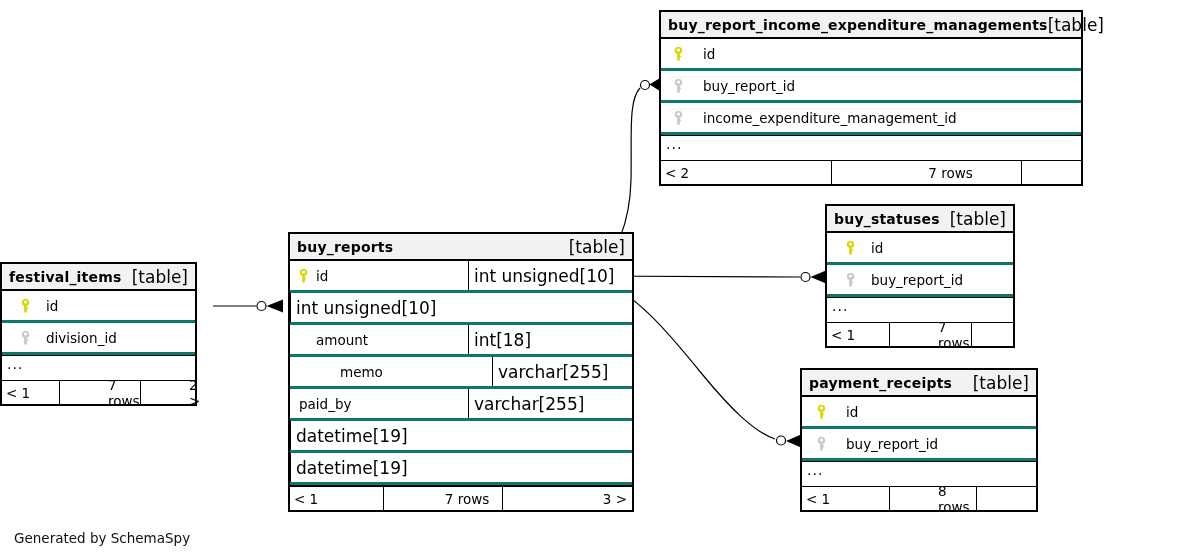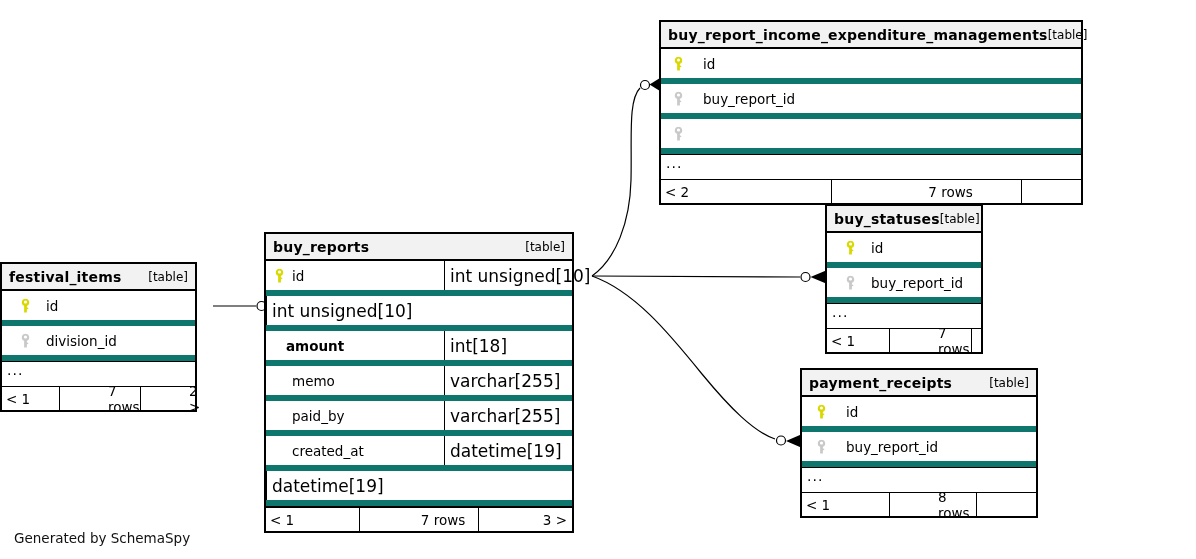--- a/index.html
+++ b/index.html
@@ -12,23 +12,23 @@
   .tbl{
     position:absolute;background:#fff;border:2px solid #000;
     box-sizing:border-box;font-size:13.5px;
   }
   .tbl-header{
     height:25px;background:#f2f2f2;border-bottom:2px solid #000;
     display:flex;align-items:center;justify-content:space-between;
     padding:0 7px;
   }
   .tbl-title{font-weight:bold;font-size:14px;letter-spacing:0.2px;}
-  .tbl-tag{font-size:12px;}
+  .tbl-tag{font-size:17px;}
   .col-row{
-    height:29px;border-bottom:6px solid #0f766e;display:flex;align-items:stretch;
+    height:29px;border-bottom:3px solid #0f766e;display:flex;align-items:stretch;
     position:relative;
   }
   .col-row:last-of-type{border-bottom:none;}
   .name-cell{display:flex;align-items:center;position:relative;flex:1;}
   .type-cell{
     border-left:1px solid #000;display:flex;align-items:center;
     padding-left:5px;font-size:17px;white-space:nowrap;
   }
   .key-ico{position:absolute;top:50%;transform:translateY(-50%);line-height:0;}
   .col-name{white-space:nowrap;}
@@ -70,21 +70,21 @@
     </g>
 
     <g>
       <path d="M 592 276 C 634 291 668 332 702 374 C 730 408 754 432 775 439" fill="none" stroke="#000" stroke-width="1.2"></path>
       <circle cx="781" cy="440.5" r="4.5" fill="#fff" stroke="#000" stroke-width="1.2"></circle>
       <polygon points="786,441 801,434.5 801,447.5" fill="#000"></polygon>
     </g>
   </svg>
 
   <div id="tables">
-      <div class="tbl" style="left: 659px; top: 20px; width: 424px;">
+      <div class="tbl" style="left: 659px; top: 10px; width: 424px;">
         <div class="tbl-header">
           <span class="tbl-title">buy_report_income_expenditure_managements</span>
           <span class="tbl-tag">[table]</span>
         </div>
         <div class="col-row">
           <div class="name-cell">
             <span class="key-ico" style="left: 12px;"><svg viewBox="0 0 12 16" width="11" height="15">
                 <path fill-rule="evenodd" d="M6 0a4 4 0 0 1 1.5 7.72V9.4l1.9 1.05-1.9 1.35V15h-3V7.72A4 4 0 0 1 6 0zm0 1.9a1.75 1.75 0 1 0 0 3.5 1.75 1.75 0 0 0 0-3.5z" fill="#d9d900"></path>
               </svg></span>
             <span class="col-name" style="margin-left: 42px;">id</span>
@@ -96,30 +96,31 @@
                 <path fill-rule="evenodd" d="M6 0a4 4 0 0 1 1.5 7.72V9.4l1.9 1.05-1.9 1.35V15h-3V7.72A4 4 0 0 1 6 0zm0 1.9a1.75 1.75 0 1 0 0 3.5 1.75 1.75 0 0 0 0-3.5z" fill="#c9c9c9"></path>
               </svg></span>
             <span class="col-name" style="margin-left: 42px;">buy_report_id</span>
           </div>
         </div>
         <div class="col-row">
           <div class="name-cell">
             <span class="key-ico" style="left: 12px;"><svg viewBox="0 0 12 16" width="11" height="15">
                 <path fill-rule="evenodd" d="M6 0a4 4 0 0 1 1.5 7.72V9.4l1.9 1.05-1.9 1.35V15h-3V7.72A4 4 0 0 1 6 0zm0 1.9a1.75 1.75 0 1 0 0 3.5 1.75 1.75 0 0 0 0-3.5z" fill="#c9c9c9"></path>
               </svg></span>
+            <span class="col-name" style="margin-left: 42px;">income_expenditure_management_id</span>
           </div>
         </div>
         <div class="ell-row">...</div>
         <div class="tbl-footer">
           <div class="f-cell f-left" style="flex: 0 0 170px;">&lt; 2</div>
           <div class="f-cell f-mid" style="flex: 0 0 191px;">7 rows</div>
           <div class="f-cell f-right"></div>
         </div>
       </div>
-      <div class="tbl" style="left: 825px; top: 204px; width: 158px;">
+      <div class="tbl" style="left: 825px; top: 204px; width: 190px;">
         <div class="tbl-header">
           <span class="tbl-title">buy_statuses</span>
           <span class="tbl-tag">[table]</span>
         </div>
         <div class="col-row">
           <div class="name-cell">
             <span class="key-ico" style="left: 18px;"><svg viewBox="0 0 12 16" width="11" height="15">
                 <path fill-rule="evenodd" d="M6 0a4 4 0 0 1 1.5 7.72V9.4l1.9 1.05-1.9 1.35V15h-3V7.72A4 4 0 0 1 6 0zm0 1.9a1.75 1.75 0 1 0 0 3.5 1.75 1.75 0 0 0 0-3.5z" fill="#d9d900"></path>
               </svg></span>
             <span class="col-name" style="margin-left: 44px;">id</span>
@@ -133,59 +134,56 @@
             <span class="col-name" style="margin-left: 44px;">buy_report_id</span>
           </div>
         </div>
         <div class="ell-row">...</div>
         <div class="tbl-footer">
           <div class="f-cell f-left" style="flex: 0 0 62px;">&lt; 1</div>
           <div class="f-cell f-mid" style="flex: 0 0 83px;">7 rows</div>
           <div class="f-cell f-right"></div>
         </div>
       </div>
-      <div class="tbl" style="left: 264px; top: 232px; width: 310px;">
+      <div class="tbl" style="left: 288px; top: 232px; width: 346px;">
         <div class="tbl-header">
           <span class="tbl-title">buy_reports</span>
           <span class="tbl-tag">[table]</span>
         </div>
         <div class="col-row">
           <div class="name-cell" style="flex: 0 0 178px;">
             <span class="key-ico" style="left: 8px;"><svg viewBox="0 0 12 16" width="11" height="15">
                 <path fill-rule="evenodd" d="M6 0a4 4 0 0 1 1.5 7.72V9.4l1.9 1.05-1.9 1.35V15h-3V7.72A4 4 0 0 1 6 0zm0 1.9a1.75 1.75 0 1 0 0 3.5 1.75 1.75 0 0 0 0-3.5z" fill="#d9d900"></path>
               </svg></span>
             <span class="col-name" style="margin-left: 26px;">id</span>
           </div>
           <div class="type-cell">int unsigned[10]</div>
         </div>
         <div class="col-row">
           <div class="type-cell">int unsigned[10]</div>
         </div>
         <div class="col-row">
           <div class="name-cell" style="flex: 0 0 178px;">
-            <span class="col-name" style="margin-left: 20px; font-weight: bold;">amount</span>
+            <span class="col-name" style="margin-left: 26px;">amount</span>
           </div>
           <div class="type-cell">int[18]</div>
         </div>
         <div class="col-row">
+          <div class="name-cell" style="flex: 0 0 178px; margin-left: 24px;">
+            <span class="col-name" style="margin-left: 26px;">memo</span>
+          </div>
+          <div class="type-cell">varchar[255]</div>
+        </div>
+        <div class="col-row">
           <div class="name-cell" style="flex: 0 0 178px;">
-            <span class="col-name" style="margin-left: 26px;">memo</span>
+            <span class="col-name" style="margin-left: 9px;">paid_by</span>
           </div>
           <div class="type-cell">varchar[255]</div>
         </div>
         <div class="col-row">
-          <div class="name-cell" style="flex: 0 0 178px;">
-            <span class="col-name" style="margin-left: 26px;">paid_by</span>
-          </div>
-          <div class="type-cell">varchar[255]</div>
-        </div>
-        <div class="col-row">
-          <div class="name-cell" style="flex: 0 0 178px;">
-            <span class="col-name" style="margin-left: 26px;">created_at</span>
-          </div>
           <div class="type-cell">datetime[19]</div>
         </div>
         <div class="col-row">
           <div class="type-cell">datetime[19]</div>
         </div>
         <div class="tbl-footer heavy">
           <div class="f-cell f-left" style="flex: 0 0 93px;">&lt; 1</div>
           <div class="f-cell f-mid" style="flex: 0 0 120px;">7 rows</div>
           <div class="f-cell f-right">3 &gt;</div>
         </div>

